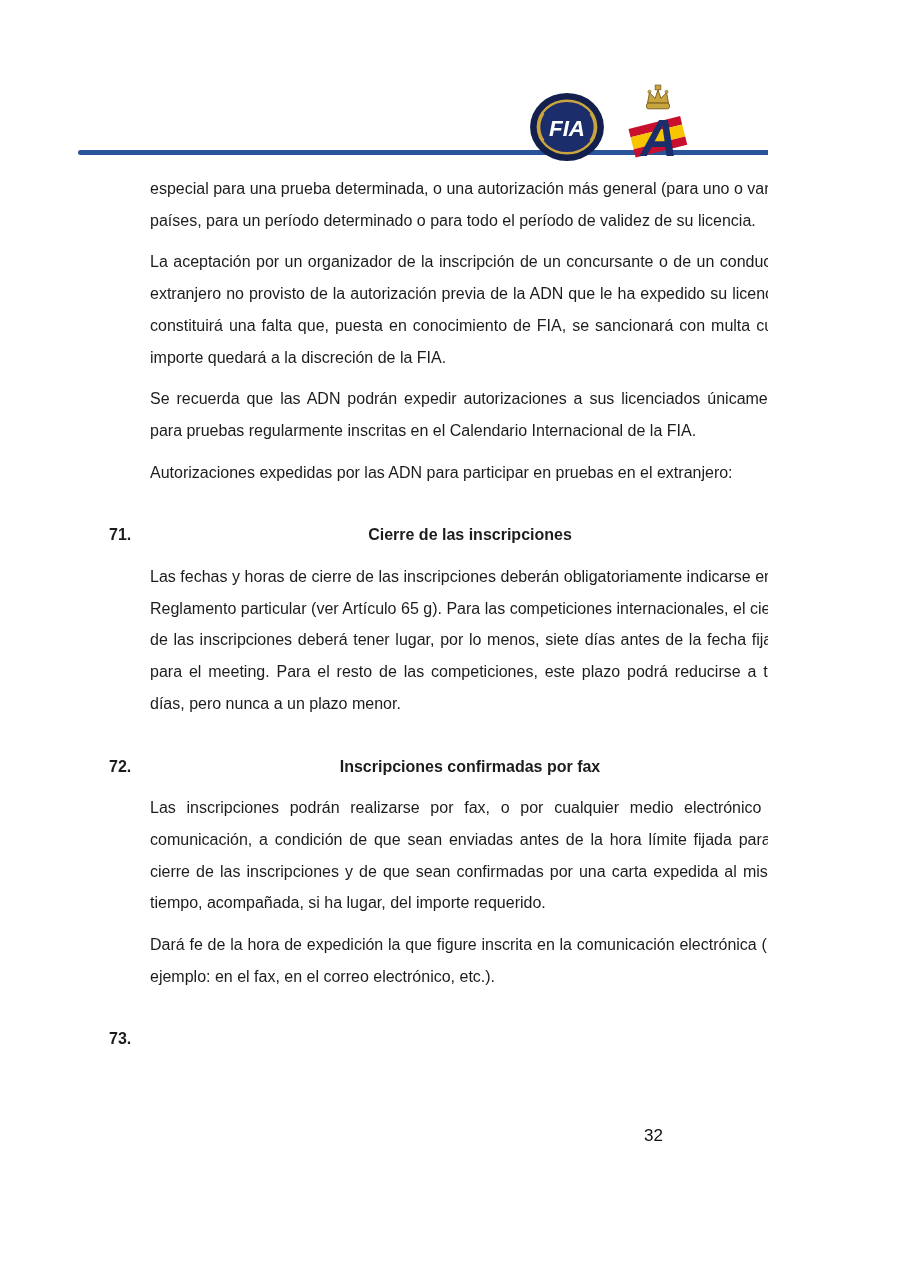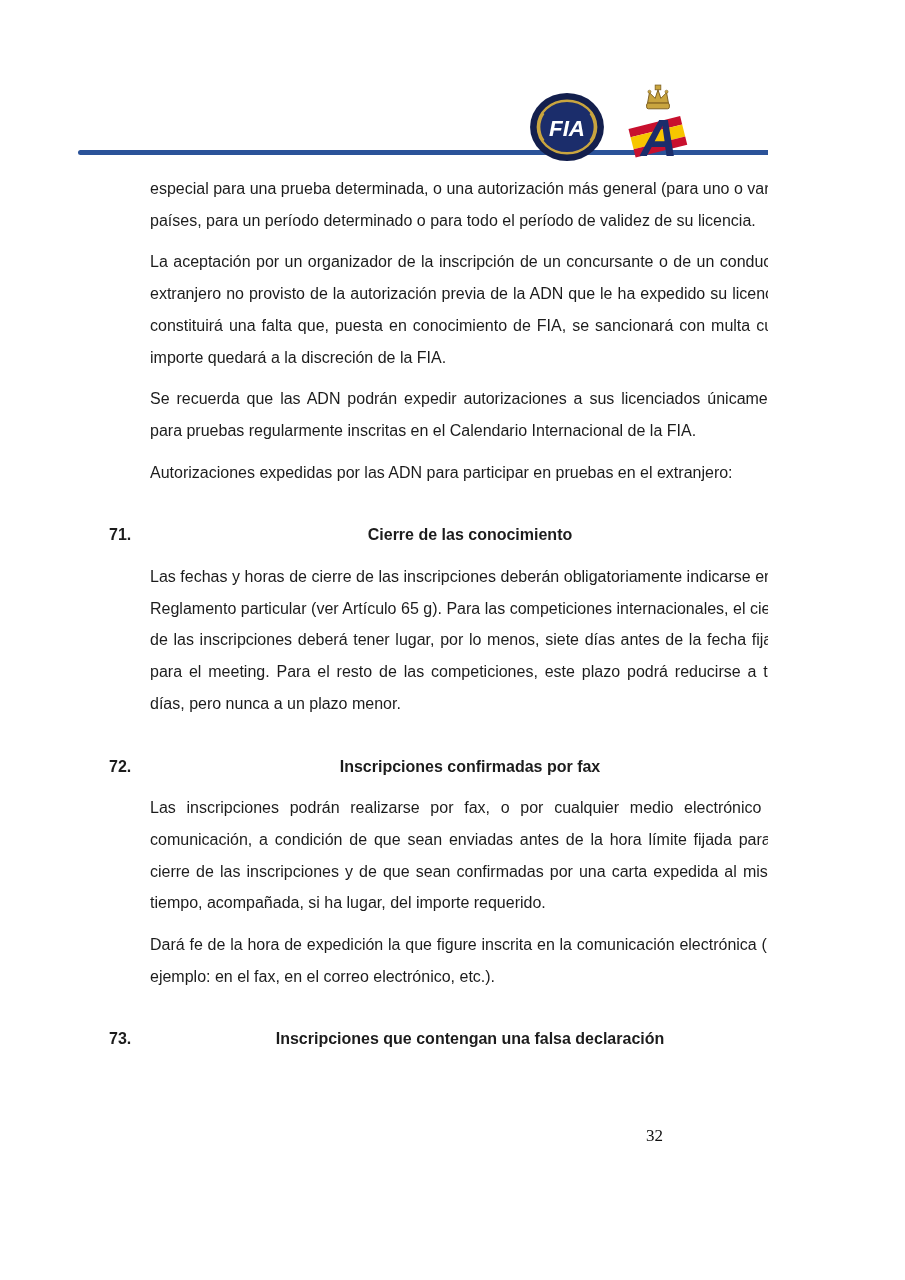--- a/index.html
+++ b/index.html
@@ -64,21 +64,21 @@
   }
   .section-num {
     position: absolute;
     left: -31px;
     top: 0;
   }
   .page-number {
     position: absolute;
     top: 1126px;
     right: 105px;
-    font-family: Liberation Serif, serif;
+    font-family: Liberation Sans, sans-serif;
     font-size: 17px;
     color: #111111;
     margin-left: 21px;
   }
 </style>
 </head>
 <body>
 
 <div class="page">
 
@@ -118,38 +118,37 @@
   <div class="content">
 
     <p class="para">especial para una prueba determinada, o una autorización más general (para uno o varios países, para un período determinado o para todo el período de validez de su licencia.</p>
     <p class="para">La aceptación por un organizador de la inscripción de un concursante o de un conductor extranjero no provisto de la autorización previa de la ADN que le ha expedido su licencia, constituirá una falta que, puesta en conocimiento de FIA, se sancionará con multa cuyo importe quedará a la discreción de la FIA.</p>
     <p class="para">Se recuerda que las ADN podrán expedir autorizaciones a sus licenciados únicamente para pruebas regularmente inscritas en el Calendario Internacional de la FIA.</p>
     <p class="para">Autorizaciones expedidas por las ADN para participar en pruebas en el extranjero:</p>
 
     <div class="section">
       <div class="section-heading">
         <span class="section-num">71.</span>
-        <span class="section-title">Cierre de las conocimiento</span>
+        <span class="section-title">Cierre de las inscripciones</span>
       </div>
       <p class="para">Las fechas y horas de cierre de las inscripciones deberán obligatoriamente indicarse en el Reglamento particular (ver Artículo 65 g). Para las competiciones internacionales, el cierre de las inscripciones deberá tener lugar, por lo menos, siete días antes de la fecha fijada para el meeting. Para el resto de las competiciones, este plazo podrá reducirse a tres días, pero nunca a un plazo menor.</p>
     </div>
 
     <div class="section">
       <div class="section-heading">
         <span class="section-num">72.</span>
         <span class="section-title">Inscripciones confirmadas por fax</span>
       </div>
       <p class="para">Las inscripciones podrán realizarse por fax, o por cualquier medio electrónico de comunicación, a condición de que sean enviadas antes de la hora límite fijada para el cierre de las inscripciones y de que sean confirmadas por una carta expedida al mismo tiempo, acompañada, si ha lugar, del importe requerido.</p>
       <p class="para">Dará fe de la hora de expedición la que figure inscrita en la comunicación electrónica (por ejemplo: en el fax, en el correo electrónico, etc.).</p>
     </div>
 
     <div class="section">
       <div class="section-heading">
         <span class="section-num">73.</span>
-        <span class="section-title">Inscripciones que contengan una falsa declaración</span>
       </div>
     </div>
 
   </div>
 
   <div class="page-number">32</div>
 
 </div>
 
 </body></html>

